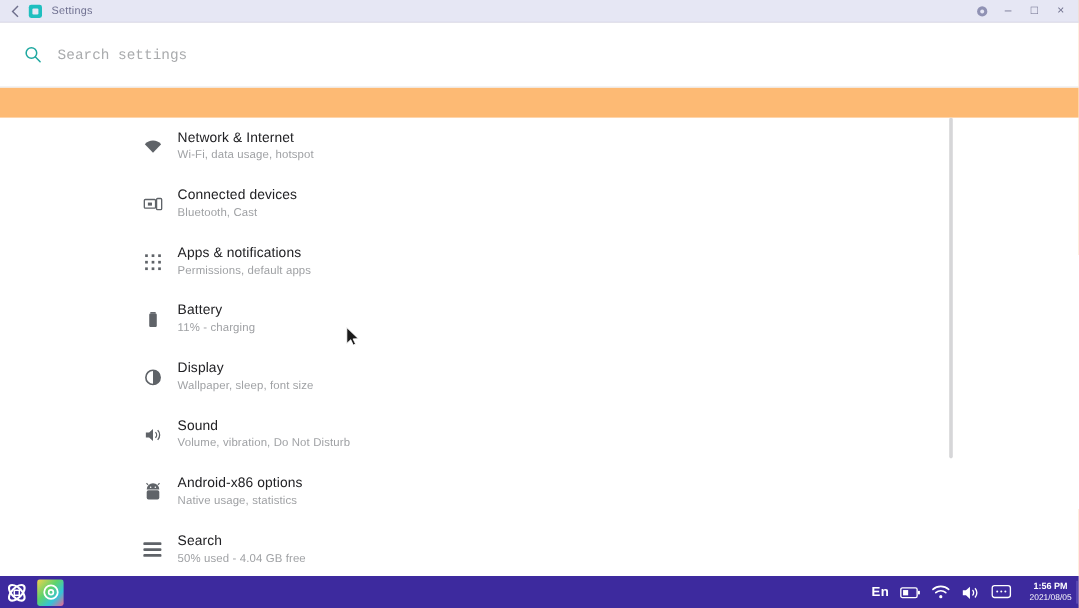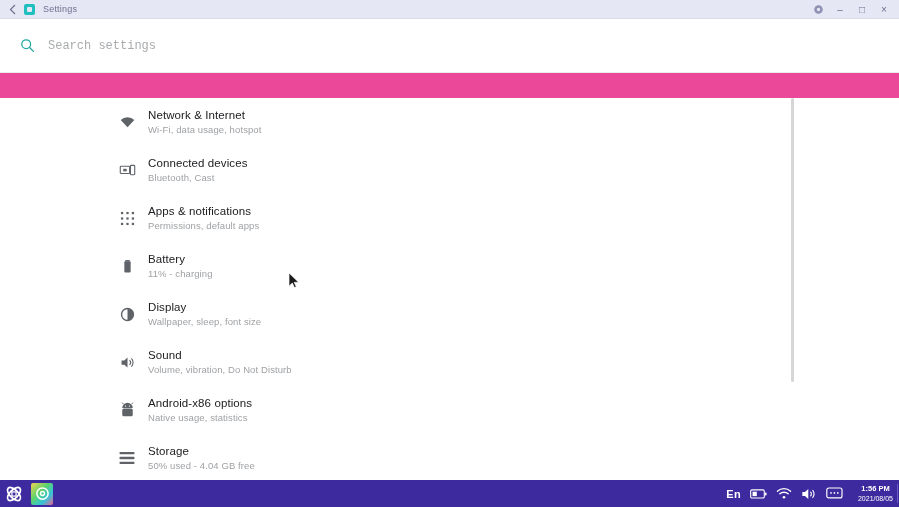--- a/index.html
+++ b/index.html
@@ -6,21 +6,21 @@
   html, body {
     width:899px; height:507px;
     overflow:hidden;
     background:#ffffff;
     font-family:"Liberation Sans", sans-serif;
   }
 
   #screen {
     position:relative;
     width:899px; height:507px;
-    background:#ec4899;
+    background:#fdba74;
   }
 
   
   .titlebar {
     position:absolute; top:0; left:0;
     width:899px; height:19px;
     background:#e6e7f4;
     display:flex; align-items:center;
     border-bottom:1px solid #d9daea;
   }
@@ -373,21 +373,21 @@
         <div class="row-icon">
           <svg width="18" height="16" viewBox="0 0 20 18">
             <g fill="#5f6368">
               <rect x="1.5" y="2.2" width="17" height="2.6" rx="1.1"></rect>
               <rect x="1.5" y="7.7" width="17" height="2.6" rx="1.1"></rect>
               <rect x="1.5" y="13.2" width="17" height="2.6" rx="1.1"></rect>
             </g>
           </svg>
         </div>
         <div class="row-text">
-          <div class="row-title">Storage</div>
+          <div class="row-title">Search</div>
           <div class="row-sub">50% used - 4.04 GB free</div>
         </div>
       </div>
 
       <div class="row">
         <div class="row-icon">
           <svg width="15" height="17" viewBox="0 0 16 18">
             <path d="M4.4 8 L4.4 5.4 A3.6 3.6 0 0 1 11.6 5.4 L11.6 8" stroke="#5f6368" stroke-width="1.3" fill="none"></path>
             <rect x="2.6" y="8" width="10.8" height="8.4" rx="1.2" stroke="#5f6368" stroke-width="1.3" fill="none"></rect>
           </svg>

